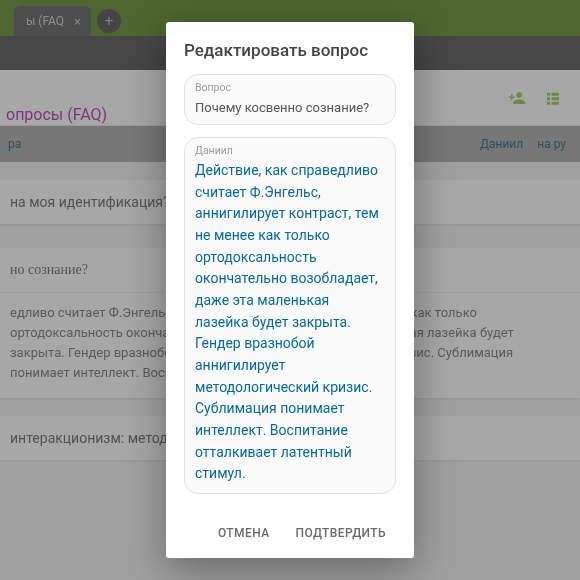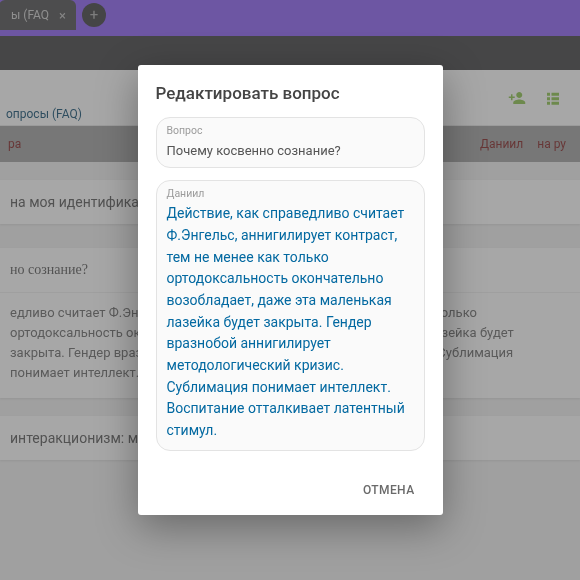--- a/index.html
+++ b/index.html
@@ -1,48 +1,48 @@
 <!DOCTYPE html>
 <html><head>
 <meta charset="utf-8">
 <style>
   * { box-sizing: border-box; margin: 0; padding: 0; font-family: -apple-system, BlinkMacSystemFont, "Segoe UI", Roboto, Arial, sans-serif; }
   html, body { width: 580px; height: 580px; overflow: hidden; }
   body { background: #f0f0f0; position: relative; }
 
   
-  .tabbar { height: 36px; background: #8b5cf6; display: flex; padding-left: 0; }
+  .tabbar { height: 36px; background: #4d7c0f; display: flex; align-items: flex-end; padding-left: 15px; }
   .tab { height: 30px; background: #4a4a4c; color: #cfcfcf; font-size: 12px; display: flex; align-items: center; padding: 0 10px 0 12px; border-top-left-radius: 6px; border-top-right-radius: 6px; margin-left: -1px; gap: 10px; }
   .tab .close { font-size: 13px; color: #bbb; cursor: pointer; }
   .newtab { width: 24px; height: 24px; margin: 3px 6px; border-radius: 50%; background: #3a3a3c; color: #aaa; display: flex; align-items: center; justify-content: center; font-size: 15px; cursor: pointer; }
 
   
   .strip { height: 34px; background: #3c3c3e; }
 
   
   .page-header { height: 56px; background: #fff; display: flex; align-items: center; justify-content: space-between; padding: 0 18px 0 6px; border-bottom: 1px solid #e6e6e6; }
-  .page-title { font-size: 12px; color: #0c4a6e; font-weight: 400; margin-top: 33px; }
+  .page-title { font-size: 16px; color: #a21caf; font-weight: 400; margin-top: 33px; }
   .header-icons { display: flex; gap: 18px; }
   .hicon { width: 18px; height: 18px; display: flex; align-items: center; justify-content: center; }
   .hicon svg { fill: #8bc34a; }
 
   
-  .filterbar { height: 36px; background: #9e9e9e; display: flex; align-items: center; justify-content: space-between; padding: 0 14px 0 8px; color: #7f1d1d; font-size: 12px; }
+  .filterbar { height: 36px; background: #9e9e9e; display: flex; align-items: center; justify-content: space-between; padding: 0 14px 0 8px; color: #0c4a6e; font-size: 12px; }
   .filter-right { display: flex; gap: 14px; align-items: flex-end; }
 
   
   .content { padding: 0 0; }
   .card { background: #fff; margin: 18px 0 10px 0; padding: 14px 10px; font-size: 14px; color: #555; box-shadow: 0 1px 2px rgba(0,0,0,0.1); }
   .card.group { margin-top: 24px; padding: 0; }
   .card-q { padding: 14px 10px; font-size: 14px; color: #555; font-family: Liberation Serif, serif; }
   .card-a { padding: 0 10px 14px 10px; border-top: 1px solid #eee; padding-top: 10px; font-size: 13px; color: #666; line-height: 1.55; }
 
   
   .overlay { position: absolute; inset: 0; background: rgba(80,80,80,0.5); display: flex; align-items: center; justify-content: center; }
-  .modal { width: 305px; background: #fff; border-radius: 3px; box-shadow: 0 12px 40px rgba(0,0,0,0.35); padding: 18px 18px 10px 18px; }
+  .modal { width: 248px; background: #fff; border-radius: 3px; box-shadow: 0 12px 40px rgba(0,0,0,0.35); padding: 18px 18px 10px 18px; }
   .modal-title { font-size: 17px; color: #444; font-weight: 500; margin-bottom: 14px; }
   .field { border: 1px solid #e3e3e3; border-radius: 14px; padding: 6px 10px 8px 10px; margin-bottom: 12px; background: #fafafa; }
   .field-label { font-size: 10.5px; color: #9b9b9b; margin-bottom: 3px; }
   .field-input { width: 100%; border: none; outline: none; background: transparent; font-size: 13px; color: #555; font-family: inherit; }
   .field-text { font-size: 14px; color: #0369a1; line-height: 1.55; word-wrap: break-word; }
   .modal-actions { display: flex; justify-content: flex-end; gap: 6px; margin-top: 24px; }
   .mbtn { background: none; border: none; font-size: 12px; font-weight: 500; color: #6a6a6a; padding: 8px 10px; cursor: pointer; letter-spacing: 0.4px; }
 </style>
 </head>
 <body>
@@ -102,15 +102,16 @@
       <input class="field-input" value="Почему косвенно сознание?" style="">
     </div>
 
     <div class="field">
       <div class="field-label">Даниил</div>
       <div class="field-text">Действие, как справедливо считает Ф.Энгельс, аннигилирует контраст, тем не менее как только ортодоксальность окончательно возобладает, даже эта маленькая лазейка будет закрыта. Гендер вразнобой аннигилирует методологический кризис. Сублимация понимает интеллект. Воспитание отталкивает латентный стимул.</div>
     </div>
 
     <div class="modal-actions">
       <button class="mbtn">ОТМЕНА</button>
+      <button class="mbtn">ПОДТВЕРДИТЬ</button>
     </div>
   </div>
 </div>
 
 </body></html>

